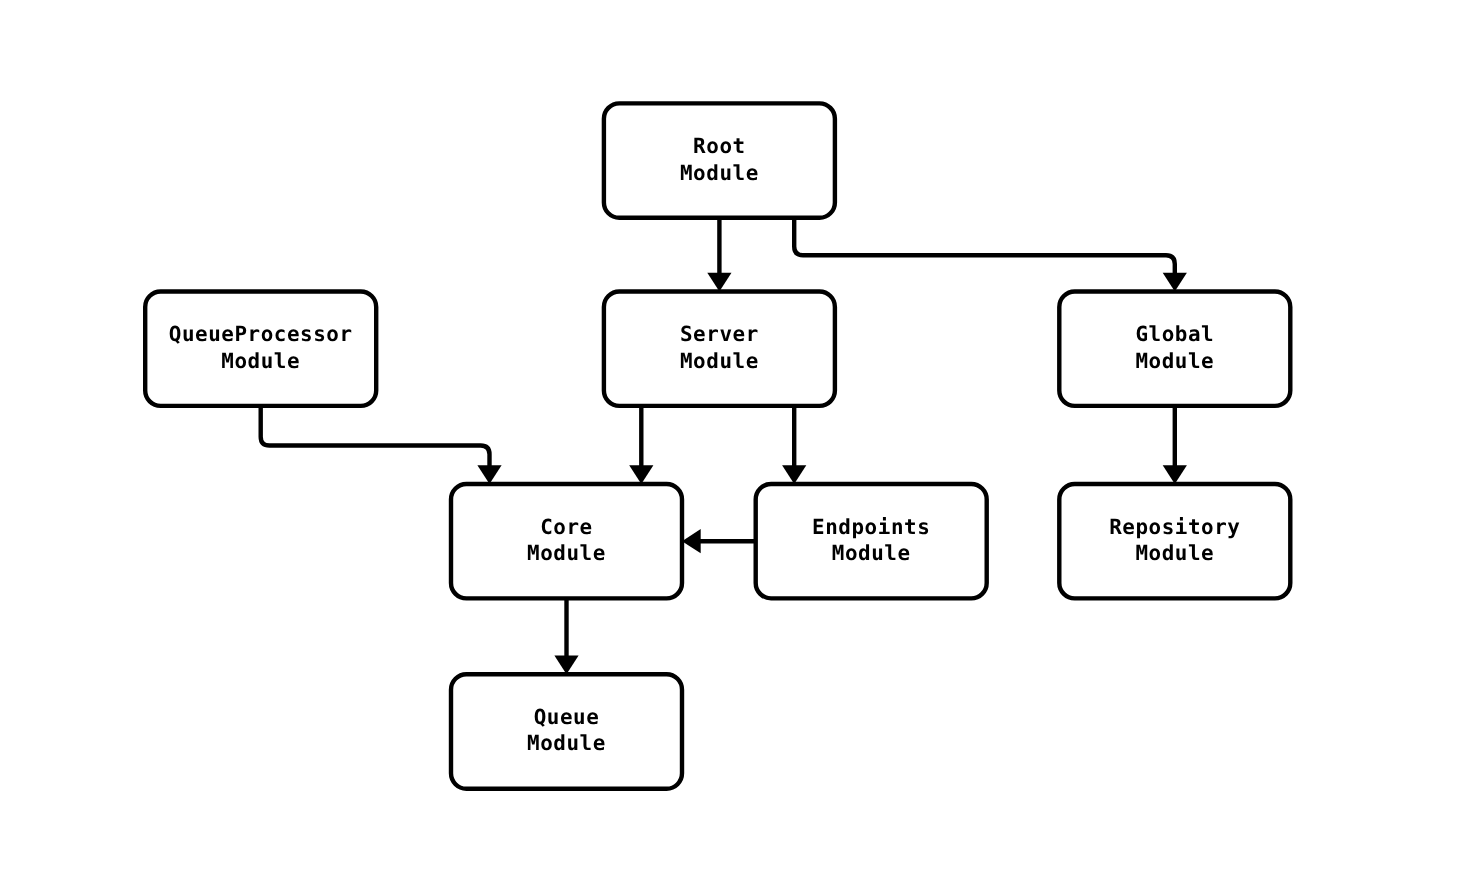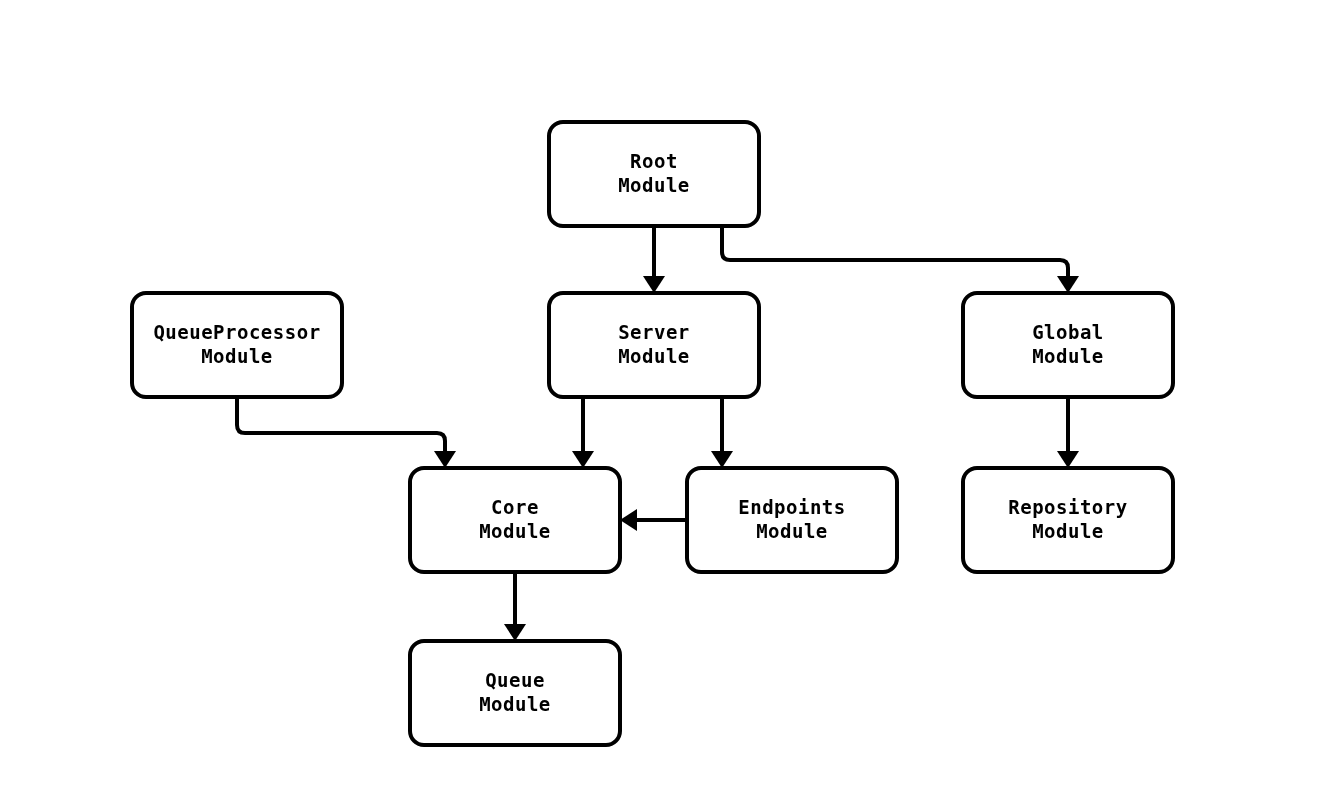--- a/index.html
+++ b/index.html
@@ -12,21 +12,20 @@
     width: 1337px;
     height: 809px;
     overflow: hidden;
     font-family: "DejaVu Sans Mono", "Liberation Mono", monospace;
   }
   #diagram-root {
     position: relative;
     width: 1337px;
     height: 750px;
     background: #ffffff;
-    margin-top: 28px;
   }
   svg#graph {
     display: block;
     width: 1337px;
     height: 809px;
   }
   .node-box {
     fill: #ffffff;
     stroke: #000000;
     stroke-width: 4;

